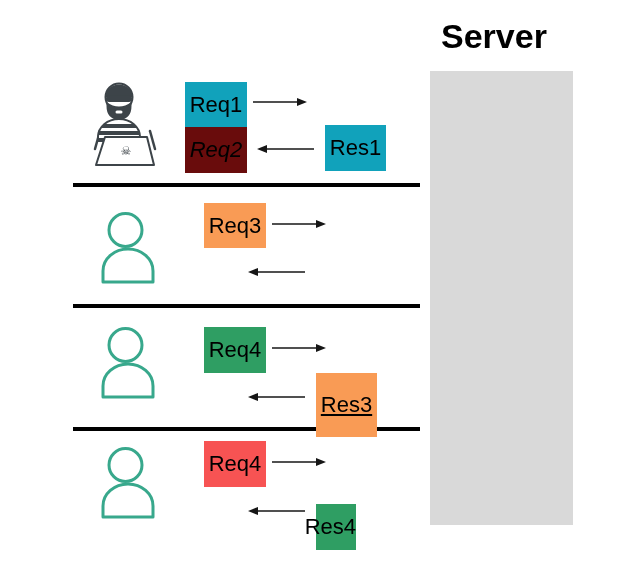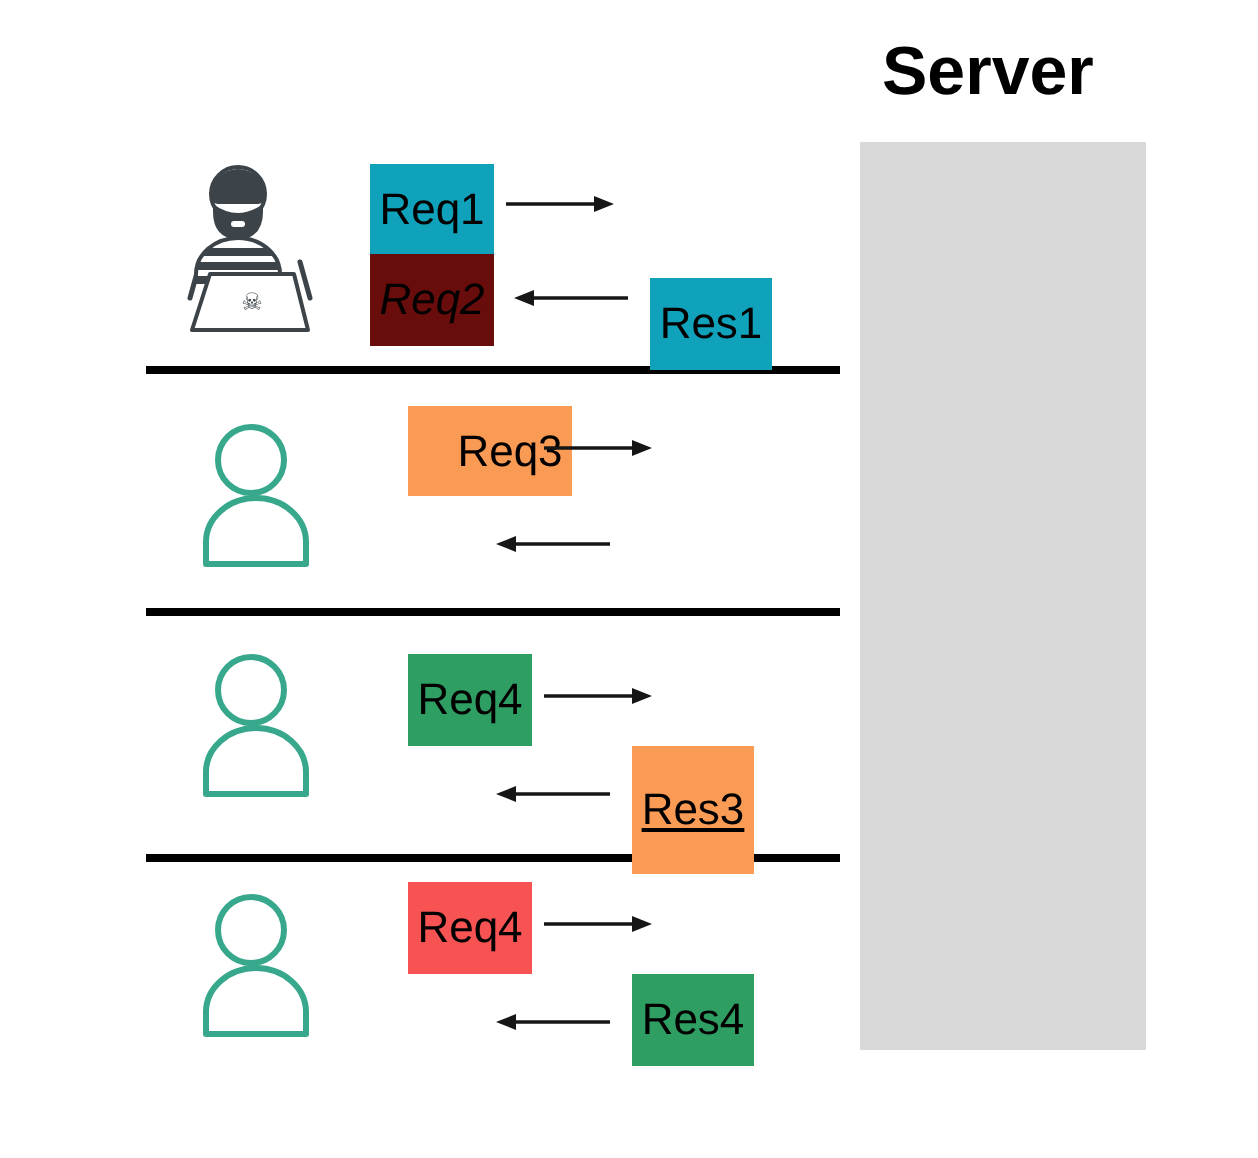--- a/index.html
+++ b/index.html
@@ -13,27 +13,27 @@
   }
   .server-box{position:absolute;left:430px;top:71px;width:143px;height:454px;}
   .separator{position:absolute;left:73px;width:347px;height:4px;background:#000;}
   .sep-1{top:183px;} .sep-2{top:304px;} .sep-3{top:427px;}
   .box{
     position:absolute;display:flex;align-items:center;justify-content:center;
     font-size:22px;color:#000;line-height:1;
   }
   .b-req1{left:185px;top:82px;width:62px;height:45px;}
   .b-req2{left:185px;top:127px;width:62px;height:46px;font-style:italic;}
-  .b-res1{left:325px;top:139px;width:61px;height:46px;}
-  .b-req3{left:204px;top:203px;width:62px;height:45px;padding-left:20px;}
+  .b-res1{left:325px;top:125px;width:61px;height:46px;}
+  .b-req3{left:204px;top:203px;width:62px;height:45px;}
   .b-res2{left:316px;top:248px;width:88px;height:45px;}
   .b-req4a{left:204px;top:327px;width:62px;height:46px;}
   .b-res3{left:316px;top:373px;width:61px;height:64px;text-decoration:underline;}
   .b-req4b{left:204px;top:441px;width:62px;height:46px;}
-  .b-res4{left:316px;top:487px;width:61px;height:46px;}
+  .b-res4{left:316px;top:504px;width:40px;height:46px;justify-content:flex-end;}
   .arrow{position:absolute;display:block;}
   .arrow line{stroke:#161616;stroke-width:1.7;}
   .arrow path{fill:#161616;}
   .a-r1r{left:253px;top:96px;} .a-r1l{left:257px;top:143px;}
   .a-r2r{left:272px;top:218px;} .a-r2l{left:248px;top:266px;}
   .a-r3r{left:272px;top:342px;} .a-r3l{left:248px;top:391px;}
   .a-r4r{left:272px;top:456px;} .a-r4l{left:248px;top:505px;}
   .icon{position:absolute;}
   .hacker{left:92px;top:81px;width:66px;height:88px;}
   .user-1{left:100px;top:210px;} .user-2{left:100px;top:325px;} .user-3{left:100px;top:445px;}

